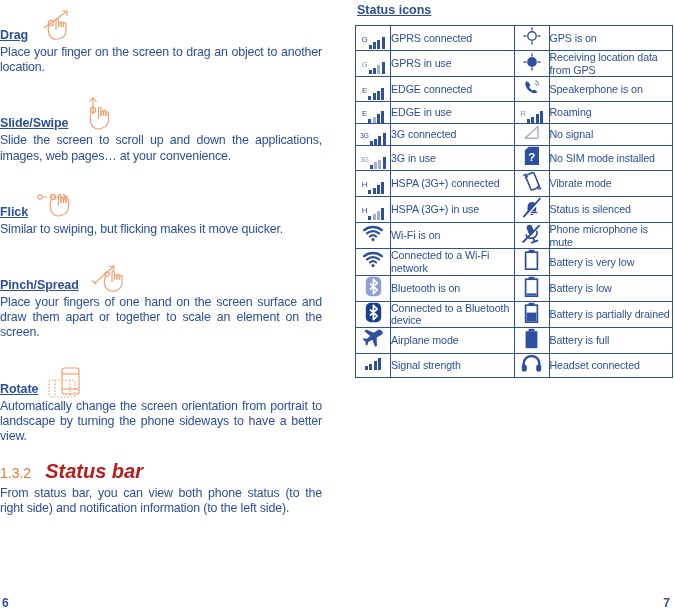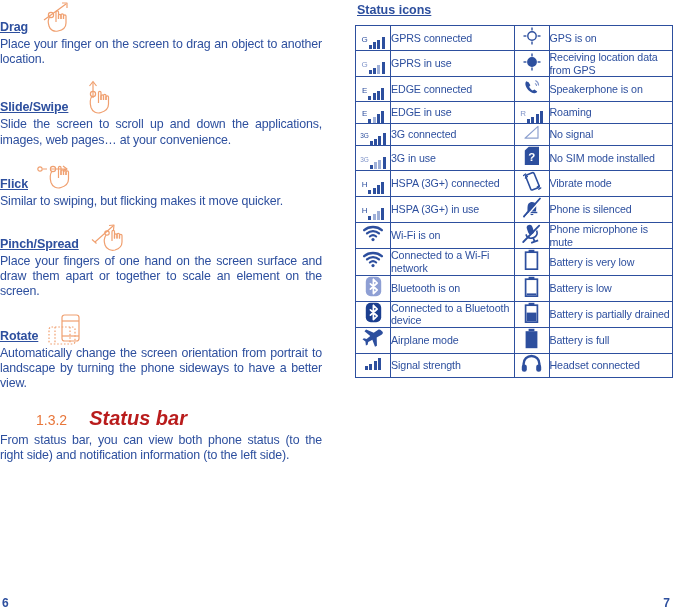--- a/index.html
+++ b/index.html
@@ -20,20 +20,21 @@
     width: 322px;
   }
   .term {
     font-weight: bold;
     font-size: 12.5px;
     color: #2d4f9e;
     text-decoration: underline;
     letter-spacing: -0.1px;
     display: inline-block;
     vertical-align: bottom;
+    margin-top: 28px;
   }
   .term-row {
     display: flex;
     align-items: flex-end;
     min-height: 14px;
   }
   .term-row .gesture {
     margin-left: 8px;
     position: relative;
   }
@@ -43,24 +44,23 @@
     color: #2d4f9e;
     text-align: justify;
     margin-top: 3px;
     letter-spacing: -0.15px;
   }
   .gap { height: 13px; }
 
   .h-sub {
     display: flex;
     align-items: baseline;
-    gap: 22px;
+    gap: 14px;
     margin-top: 16px;
     margin-bottom: 2px;
-    padding-left: 36px;
   }
   .h-num {
     color: #e8763a;
     font-size: 14px;
     font-weight: normal;
     letter-spacing: 0px;
   }
   .h-title {
     color: #b91c1c;
     font-size: 20px;
@@ -440,21 +440,21 @@
       <td class="lbl">HSPA (3G+) in use</td>
       <td class="ic">
         <svg width="22" height="21" viewBox="0 0 22 21">
               <path d="M6.5 14.4 C6.5 11 6.2 8.6 7.6 6.6 C8.8 4.8 11.6 4.4 13.4 5.6 C15.2 6.8 15.4 9 15.2 11.4 L15 14.4 Z" fill="#2d4f9e"></path>
               <path d="M5.6 14.8 L16.3 14.8 L16.3 16.2 L5.6 16.2 Z" fill="#2d4f9e"></path>
               <path d="M9.4 17 C9.6 18.6 12.2 18.6 12.5 17 Z" fill="#2d4f9e"></path>
               <line x1="3" y1="19.5" x2="19" y2="1.6" stroke="#2d4f9e" stroke-width="1.9" stroke-linecap="round"></line>
               <line x1="4.6" y1="20.2" x2="20.6" y2="2.3" stroke="#ffffff" stroke-width="1.3" stroke-linecap="round"></line>
             </svg>
       </td>
-      <td class="lbl">Phone is silenced</td>
+      <td class="lbl">Status is silenced</td>
     </tr>
 
     <tr>
       <td class="ic">
         <svg width="22" height="17" viewBox="0 0 22 17">
               <g fill="none" stroke="#2d4f9e" stroke-linecap="round">
                 <path d="M2.2 5.2 C7 1 15 1 19.8 5.2" stroke-width="2.4"></path>
                 <path d="M5 8.4 C8.5 5.3 13.5 5.3 17 8.4" stroke-width="2.2"></path>
                 <path d="M7.8 11.5 C10 9.6 12 9.6 14.2 11.5" stroke-width="2"></path>
               </g>

